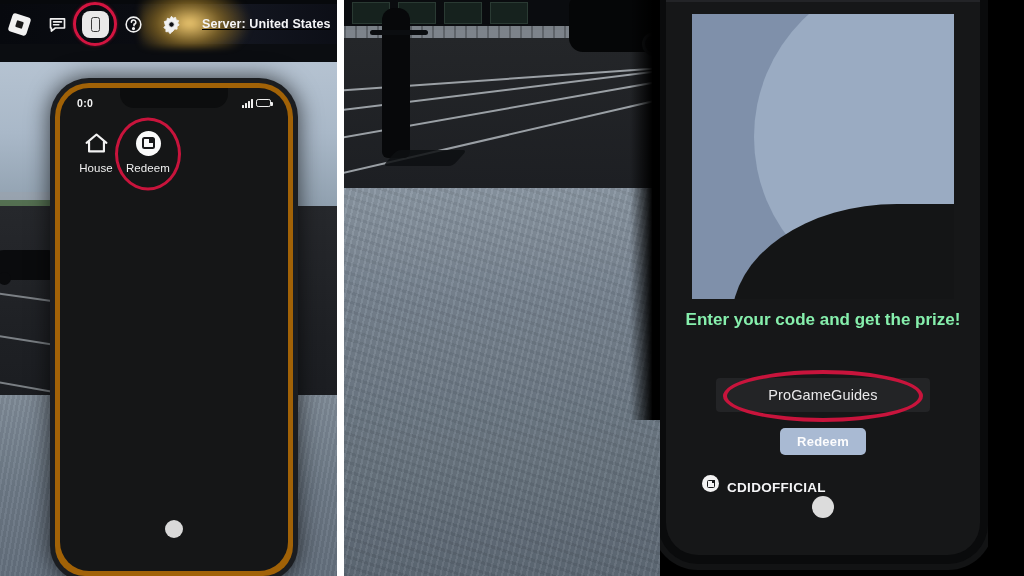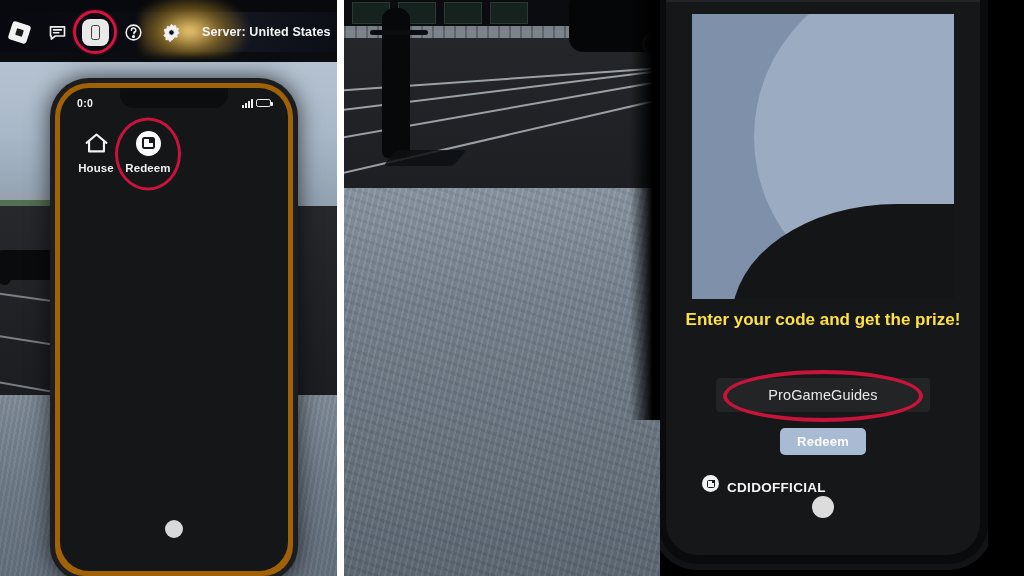--- a/index.html
+++ b/index.html
@@ -9,23 +9,23 @@
     font-family: "Liberation Sans", sans-serif;
     overflow: hidden;
   }
   .stage { position: relative; width: 1024px; height: 576px; background:#000; }
 
   
   .panel-left { position:absolute; left:0; top:0; width:340px; height:576px; overflow:hidden; background:#07090c; }
 
   
   .topbar {
-    position:absolute; left:0; top:12px; width:340px; height:40px;
+    position:absolute; left:0; top:4px; width:340px; height:40px;
     background: linear-gradient(90deg,#07090e 0%, #0a0c12 40%, #131620 70%, #0c0e16 100%);
-    display:flex; align-items:center; z-index:40;
+    display:flex; align-items:center; z-index:40;text-decoration:underline;
   }
   .topbar-glow {
     position:absolute; left:140px; top:-18px; width:110px; height:62px;
     background: radial-gradient(ellipse at 45% 60%, rgba(255,214,120,.95) 0%, rgba(184,140,40,.55) 38%, rgba(40,30,10,0) 72%);
     filter: blur(3px); pointer-events:none;
   }
   .tb-item { position:relative; width:38px; height:40px; display:flex; align-items:center; justify-content:center; z-index:3; }
   .tb-item:first-child { margin-left:16px; }
   .roblox-logo { width:19px; height:19px; background:#f2f2f2; transform:rotate(18deg); border-radius:3px; position:relative; }
   .roblox-logo:after { content:''; position:absolute; left:6px; top:6px; width:7px; height:7px; background:#1b1b1b; border-radius:1px; }
@@ -83,21 +83,21 @@
   .bars i { width:1.8px; background:#efefef; display:block; border-radius:.5px; }
   .bars i:nth-child(1){height:3px} .bars i:nth-child(2){height:5px}
   .bars i:nth-child(3){height:7px} .bars i:nth-child(4){height:9px}
   .batt { width:15px; height:8.5px; border:1.3px solid #efefef; border-radius:2.2px; position:relative; }
   .batt:after { content:''; position:absolute; right:-3px; top:2px; width:1.6px; height:4px; background:#efefef; border-radius:0 1px 1px 0; }
 
   .appgrid { position:absolute; left:0; top:34px; width:100%; padding:0 10px; display:flex; flex-wrap:wrap; }
   .app { width:25%; display:flex; flex-direction:column; align-items:center; gap:5px; padding:7px 0 9px; position:relative; }
   .app-ic { width:28px; height:28px; display:flex; align-items:center; justify-content:center; }
   .app-ic svg { width:27px; height:27px; }
-  .app-label { color:#f0f0f0; font-size:11.5px; font-weight:700; letter-spacing:.1px; white-space:nowrap; }
+  .app-label { color:#f0f0f0; font-size:11.5px; font-weight:400; letter-spacing:.1px; white-space:nowrap; }
   .redeem-badge { width:25px; height:25px; border-radius:50%; background:#fafafa; display:flex; align-items:center; justify-content:center; }
   .redeem-badge-inner { width:13px; height:12px; border:2px solid #17181a; border-radius:2.5px; position:relative; background:#fafafa; }
   .redeem-badge-inner:after { content:''; position:absolute; right:-1px; top:-1px; width:5px; height:5px; background:#17181a; border-radius:0 2px 0 0; }
 
   .red-ring-redeem {
     position:absolute; left:50%; top:52%; transform:translate(-50%,-50%);
     width:66px; height:73px; border:3.8px solid #c8143c; border-radius:50%;
     pointer-events:none; z-index:9;
   }
 
@@ -143,21 +143,21 @@
     box-shadow: 0 0 0 6px #121314, 0 0 26px 8px rgba(0,0,0,.7);
     overflow:hidden;
   }
   .phone-r-screen { position:absolute; left:8px; top:0; right:8px; bottom:9px; background:#161718; border-radius:0 0 32px 32px; overflow:hidden; }
   .r-header { position:absolute; left:0; top:0; width:100%; height:18px; background:#232427; display:flex; align-items:center; gap:7px; padding:0 22px; overflow:hidden; }
   .r-hero { position:absolute; left:26px; top:30px; right:26px; height:285px; background:#141516; overflow:hidden; }
   .r-hero-bg { position:absolute; inset:0; background:#7f90aa; }
   .r-hero-circle { position:absolute; left:62px; top:-42px; width:330px; height:330px; border-radius:50%; background:#9aabc2; }
   .r-hero-dark { position:absolute; left:40px; top:190px; width:330px; height:230px; border-radius:50% 0 0 0; background:#141516; }
   .r-caption { position:absolute; left:16px; right:16px; top:325px; text-align:center;
-               color:#fde047; font-size:17px; font-weight:700; line-height:1.28; }
+               color:#86efac; font-size:17px; font-weight:700; line-height:1.28; }
   .r-input {
     position:absolute; left:50px; right:50px; top:394px; height:34px; background:#232426;
     border-radius:4px; display:flex; align-items:center; justify-content:center;
   }
   .r-input-text { color:#e8e8ea; font-size:14.5px; letter-spacing:.1px; }
   .red-ring-input {
     position:absolute; left:50%; top:412px; transform:translate(-50%,-50%);
     width:200px; height:52px; border:4px solid #c8143c; border-radius:50%;
     pointer-events:none; z-index:9;
   }

